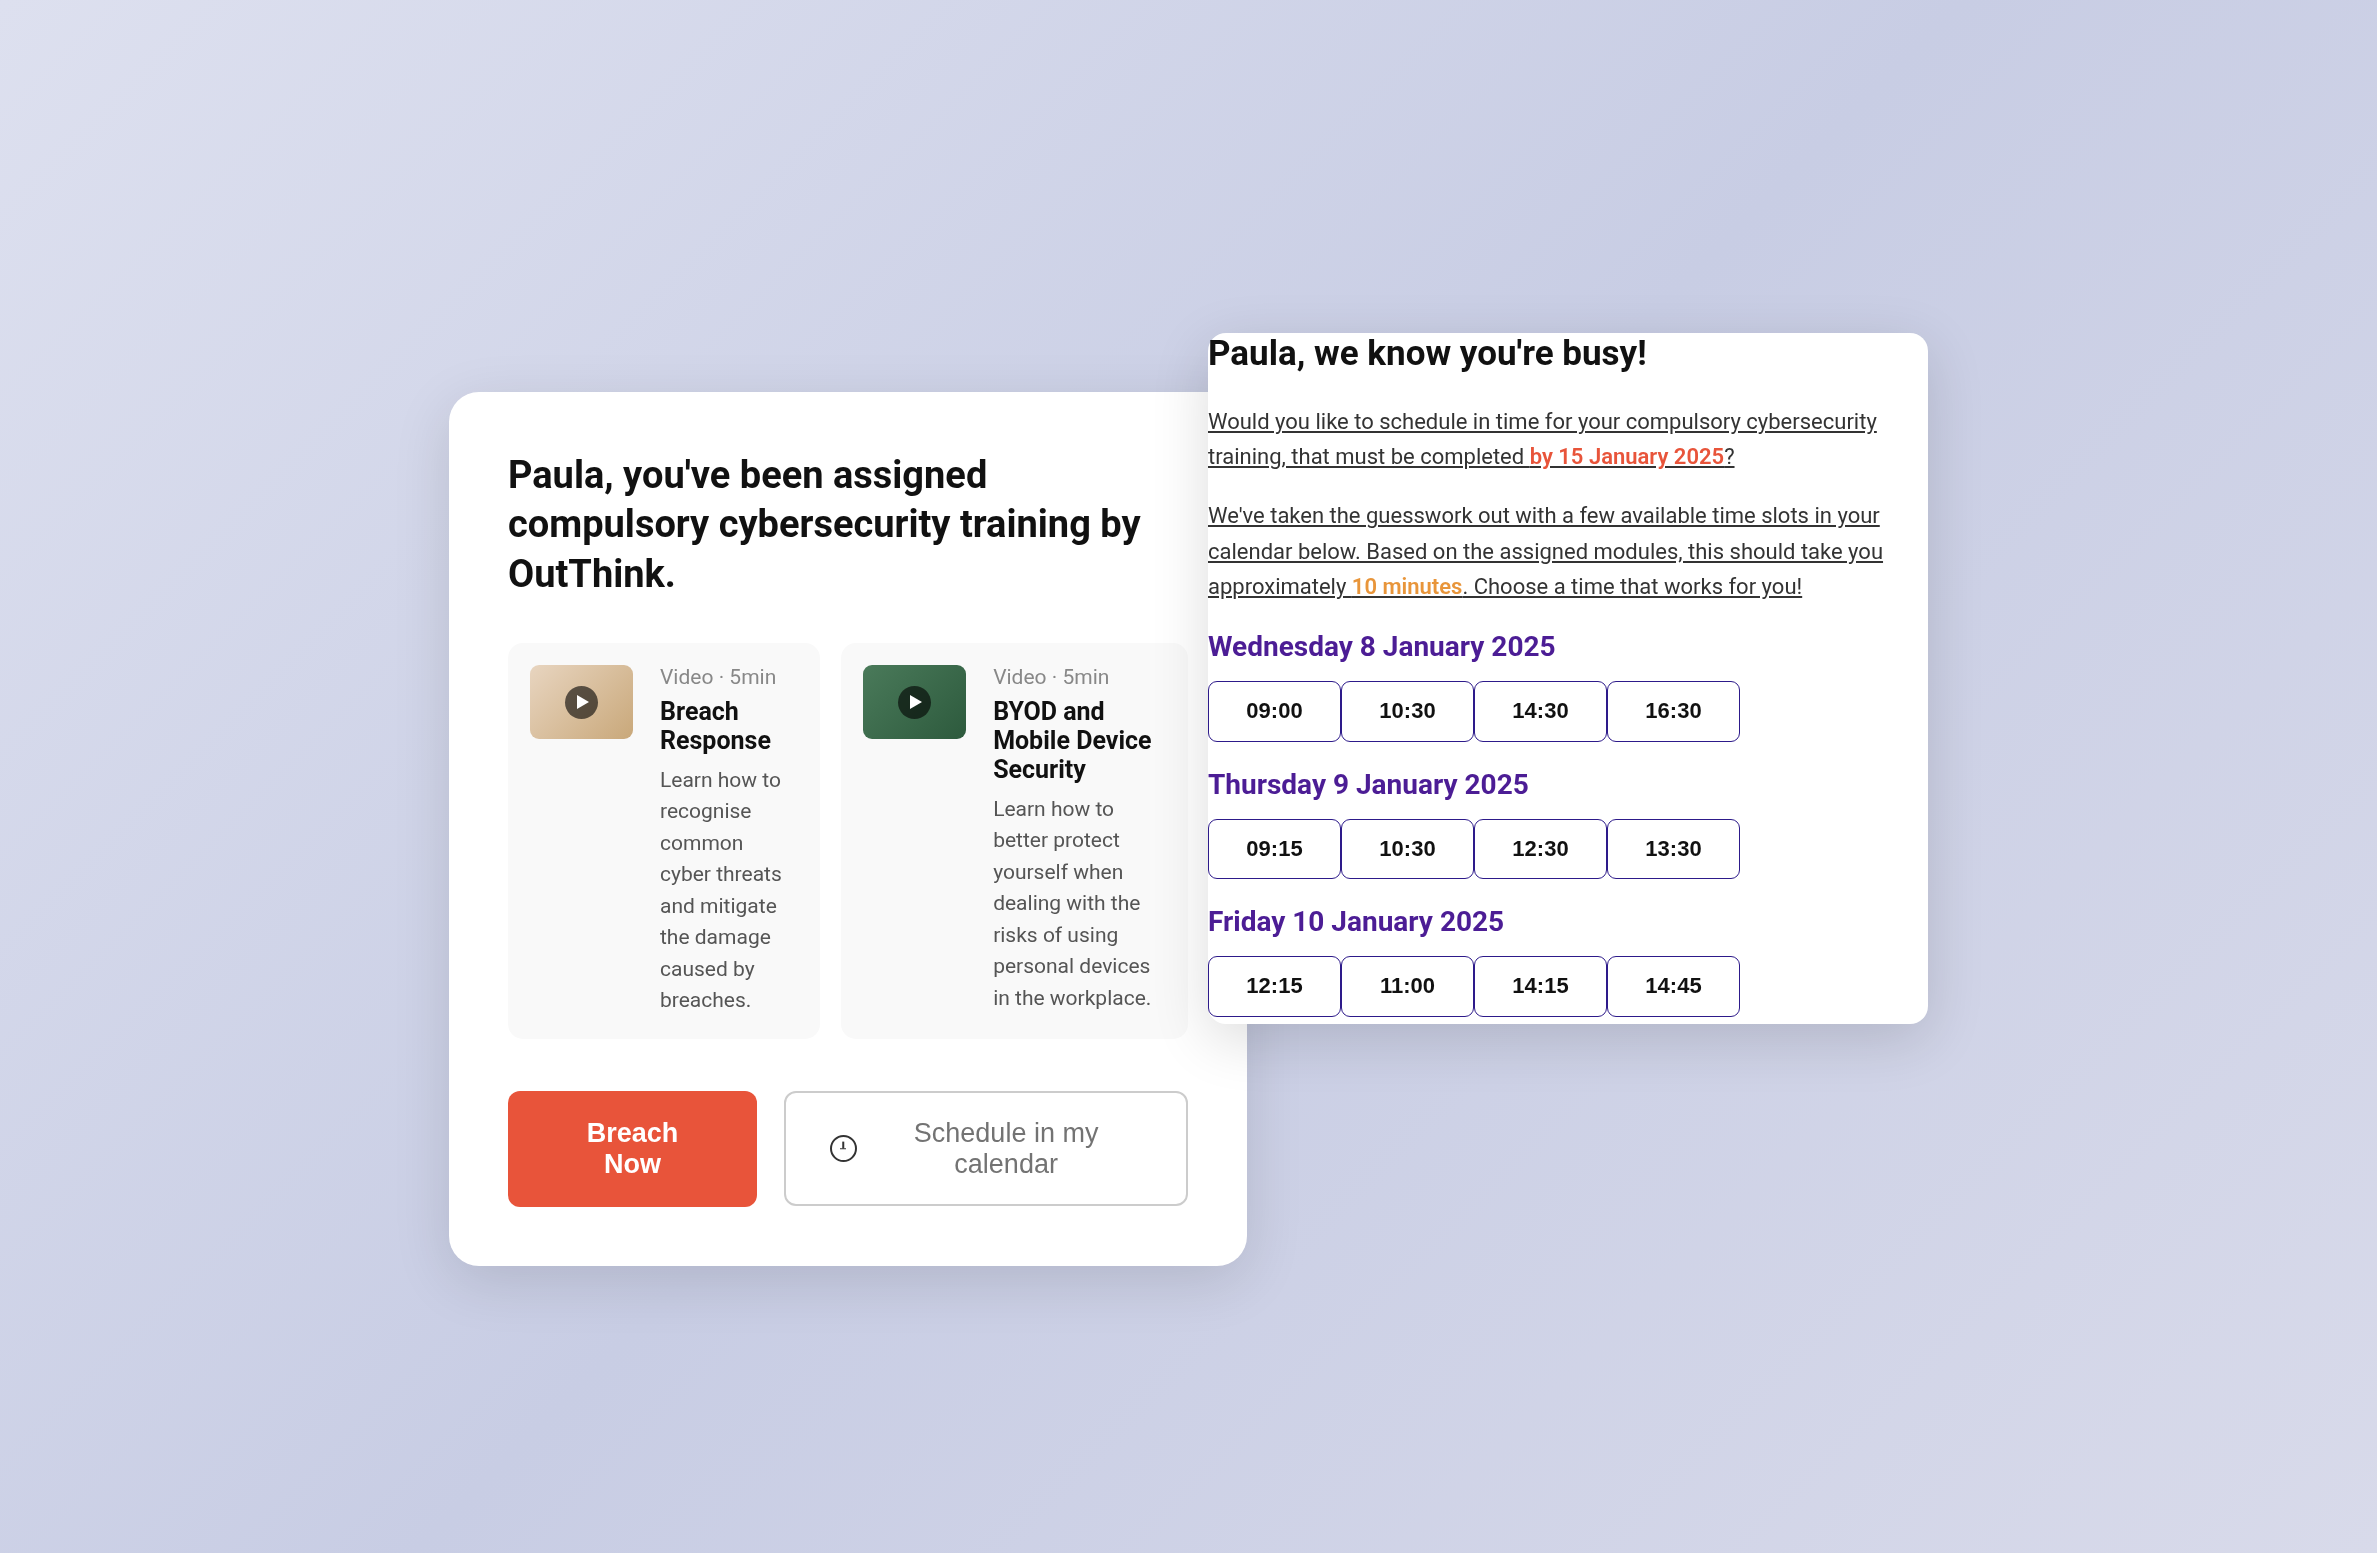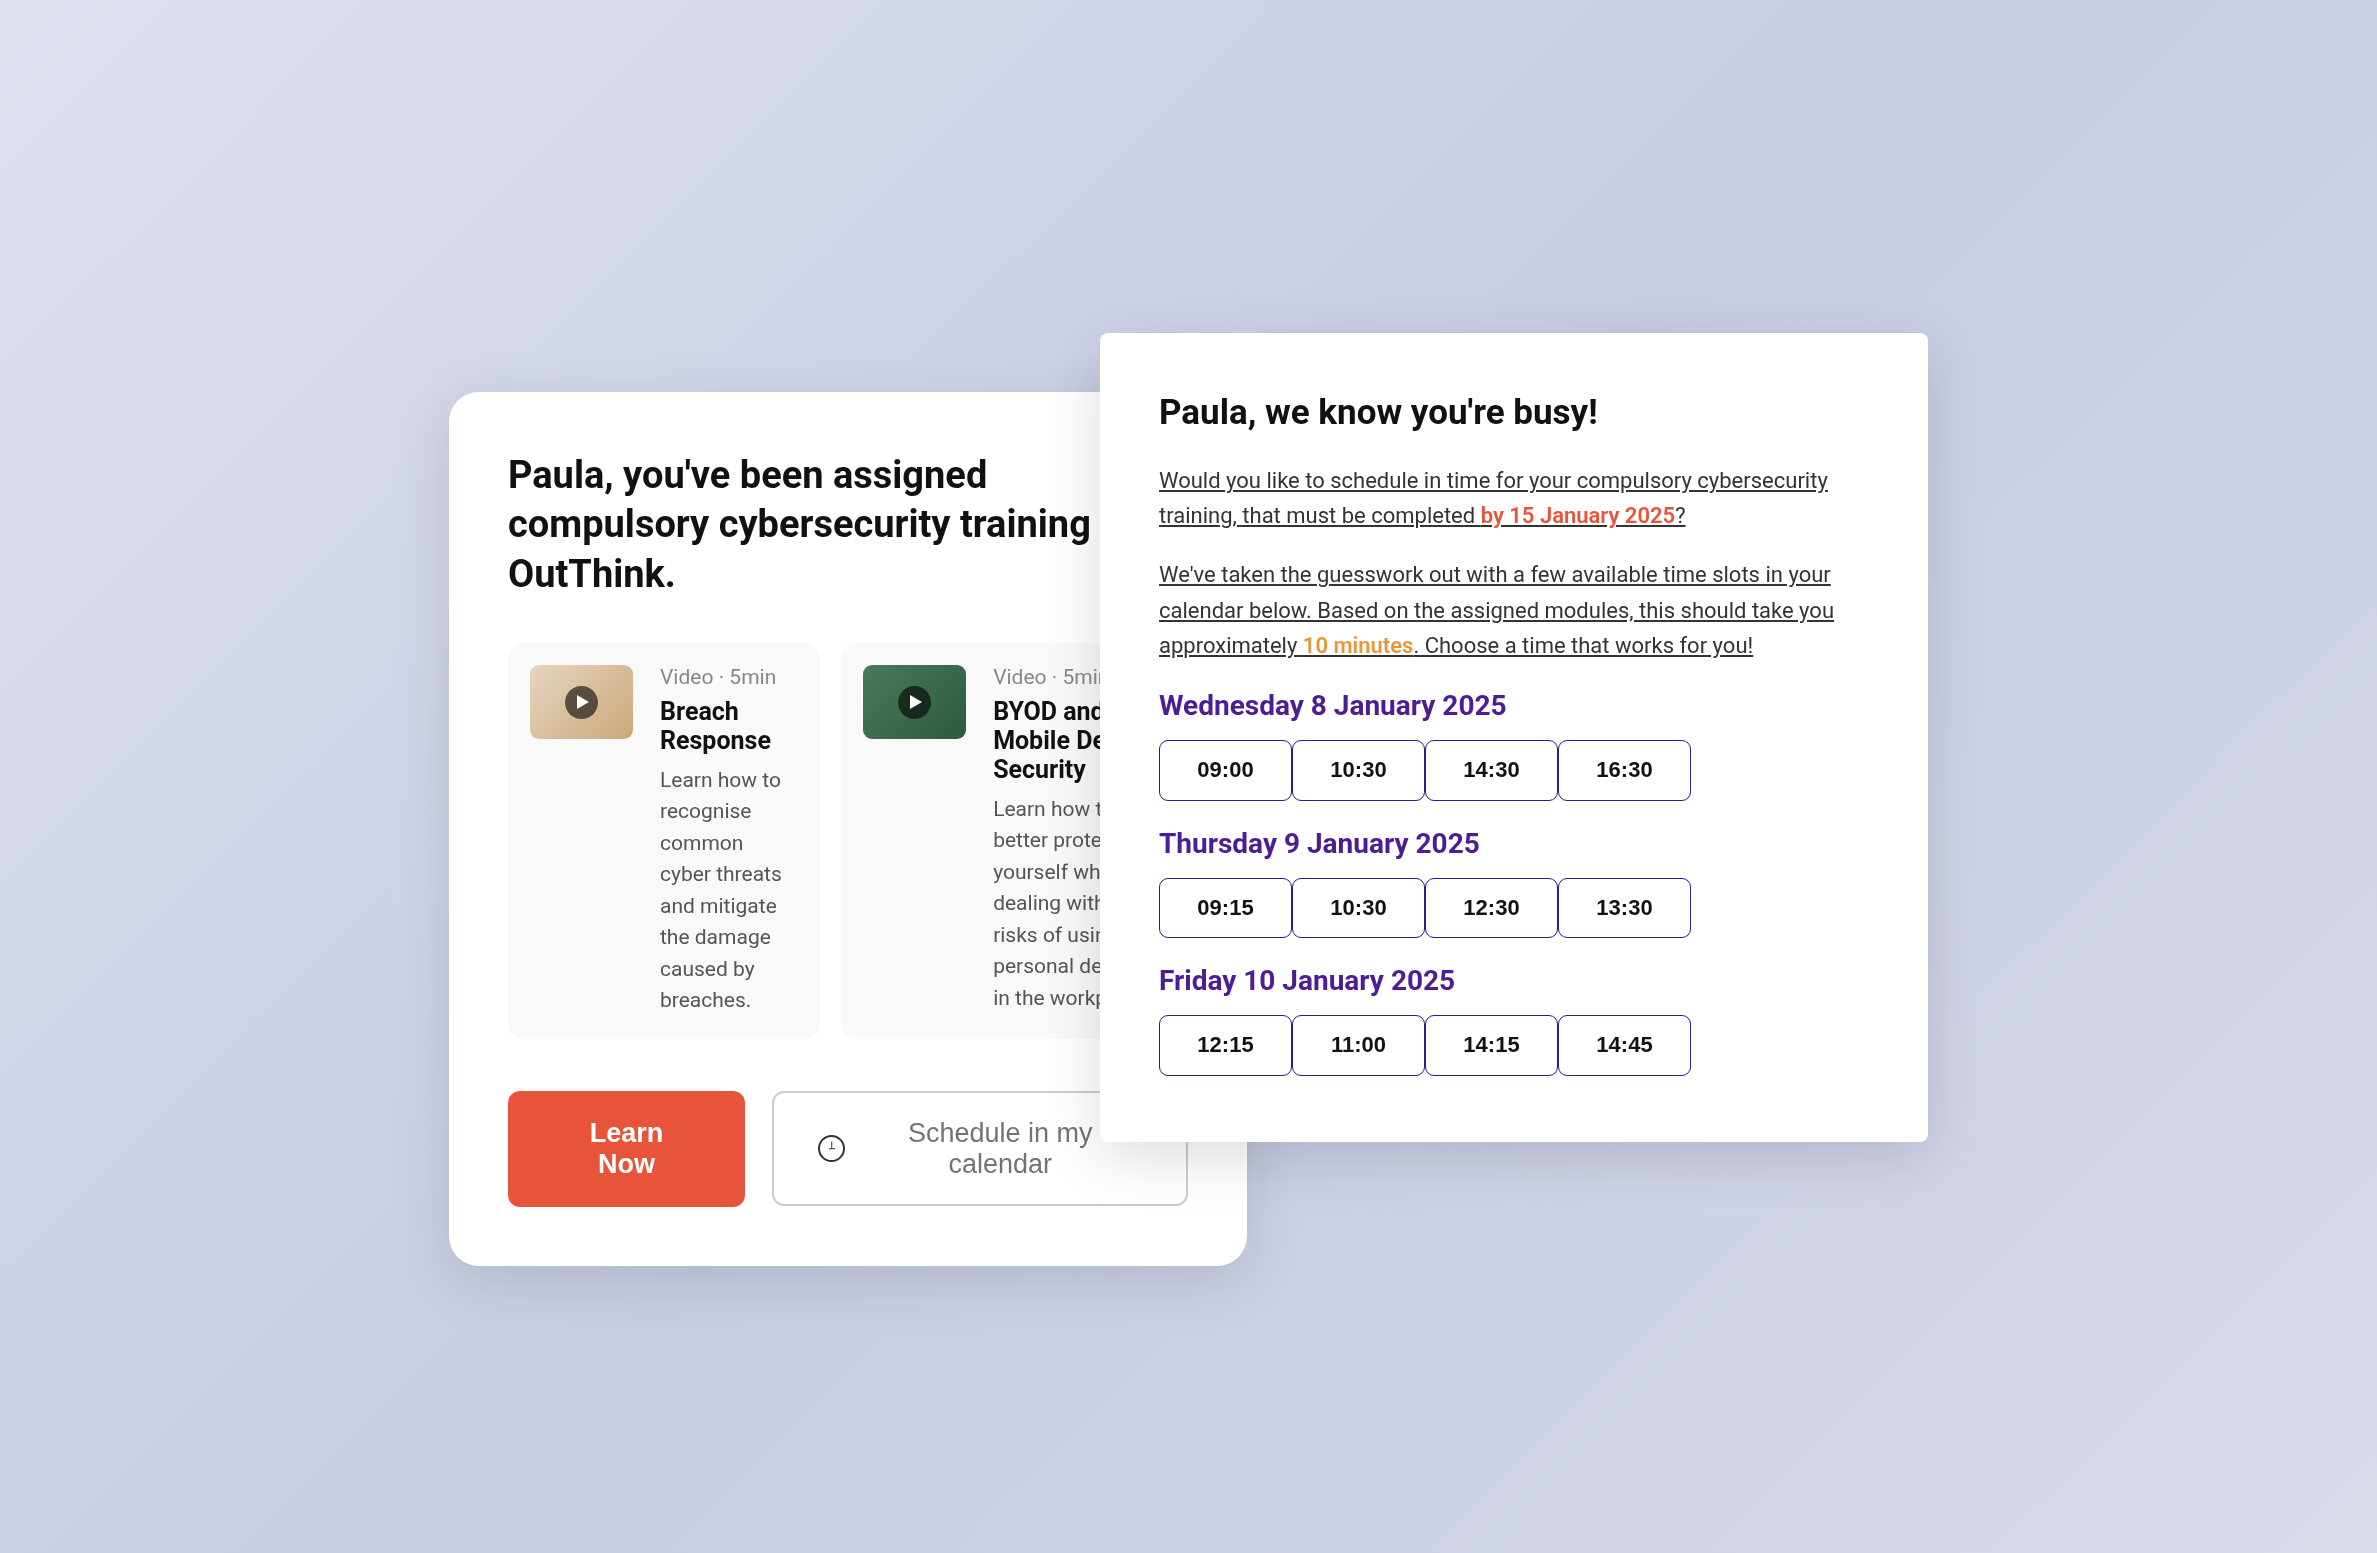--- a/index.html
+++ b/index.html
@@ -188,24 +188,23 @@
       height: 1.5px;
       background: #333;
       transform: translate(-50%, -50%);
     }
 
     
     .card-right {
       position: absolute;
       right: 0;
       top: 0;
-      width: 828px;
+      width: 720px;
       background: #ffffff;
-      border-radius: 8px;
-      padding: 59px;
+      border-radius: 18px;
       box-shadow: 0 15px 59px rgba(0,0,0,0.14);
       z-index: 2;
     }
 
     .card-right-title {
       font-size: 35px;
       font-weight: 700;
       color: #111;
       margin-bottom: 30px;
     }
@@ -282,21 +281,21 @@
         </div>
         <div class="module-info">
           <div class="module-meta">Video · 5min</div>
           <div class="module-title">BYOD and Mobile Device Security</div>
           <div class="module-desc">Learn how to better protect yourself when dealing with the risks of using personal devices in the workplace.</div>
         </div>
       </div>
     </div>
 
     <div class="card-left-actions">
-      <button class="btn-start">Learn Now</button>
+      <button class="btn-start">Breach Now</button>
       <button class="btn-schedule">
         <span class="clock-icon"></span>
         <span>Schedule in my calendar</span>
       </button>
     </div>
   </div>
 
   <div class="card-right">
     <h2 class="card-right-title">Paula, we know you're busy!</h2>
 

